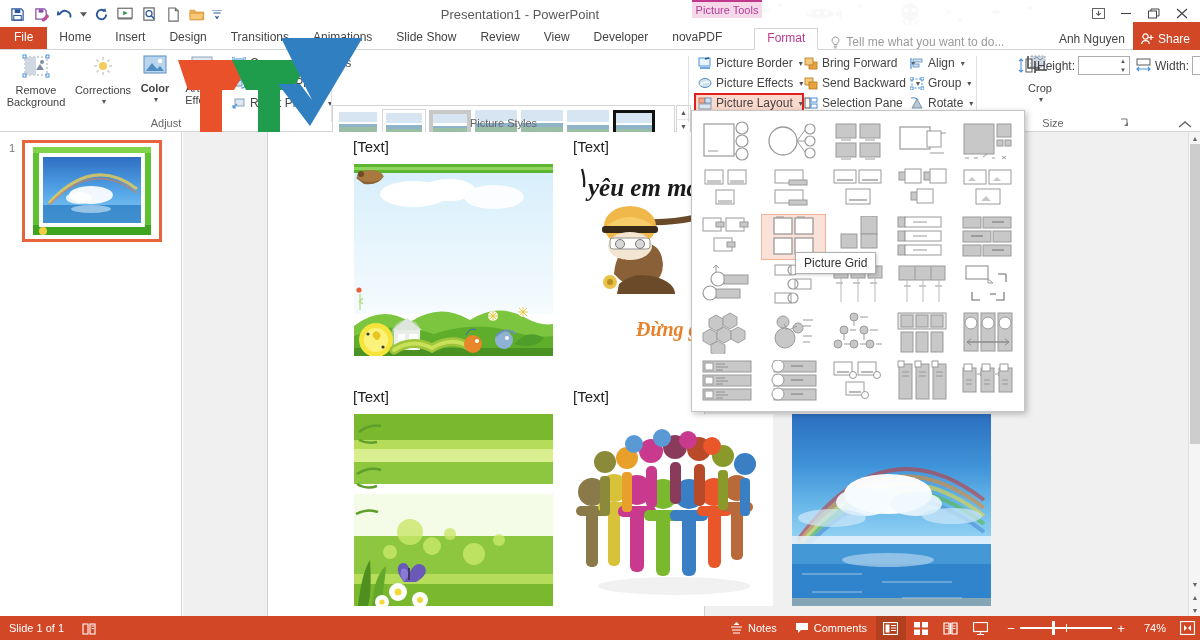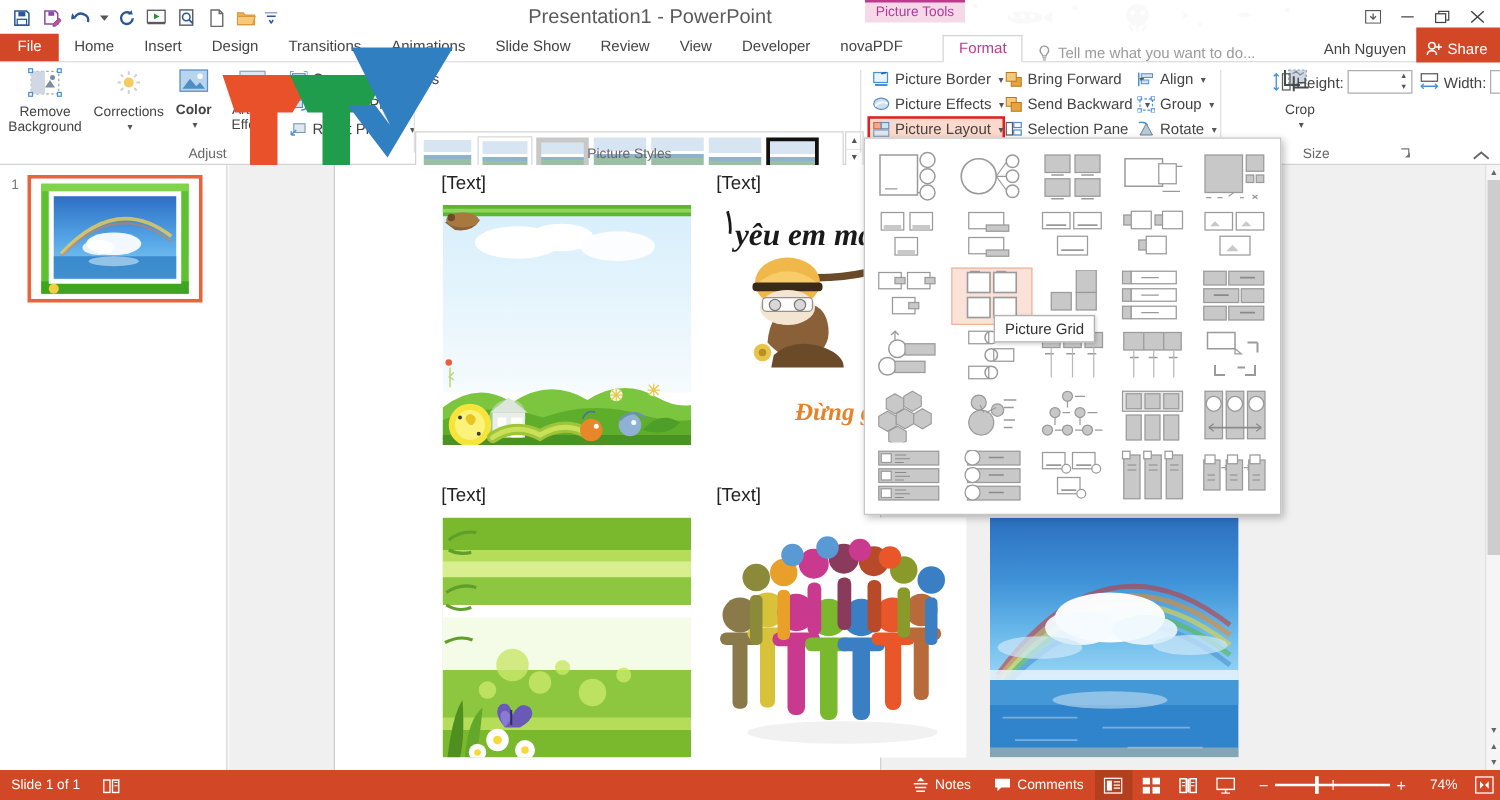--- a/index.html
+++ b/index.html
@@ -15,24 +15,24 @@
     position:absolute; top:0; left:0; width:1200px; height:28px;
     background:#fff; display:flex; align-items:center;
   }
   .qat { display:flex; align-items:center; gap:2px; padding-left:6px; }
   .qat-btn {
     width:22px; height:22px; display:flex; align-items:center; justify-content:center;
     cursor:pointer;
   }
   .title-text {
     position:absolute; left:0; width:1040px; text-align:center;
-    font-size:16px; color:#5a5a5a; pointer-events:none;
+    font-size:13px; color:#5a5a5a; pointer-events:none;
   }
   .ctx-tab-label {
-    position:absolute; left:692px; top:0; width:80px; height:18px;
+    position:absolute; left:692px; top:0; width:70px; height:18px;
     background:#f6d9e8; color:#b4399a; font-size:11px;
     display:flex; align-items:center; justify-content:center;
     border-top:2px solid #c0398f;
   }
   .win-ctrls {
     position:absolute; right:4px; top:2px; display:flex; align-items:center; gap:0;
   }
   .win-btn {
     width:28px; height:22px; display:flex; align-items:center; justify-content:center;
     color:#444; font-size:12px; cursor:pointer;

